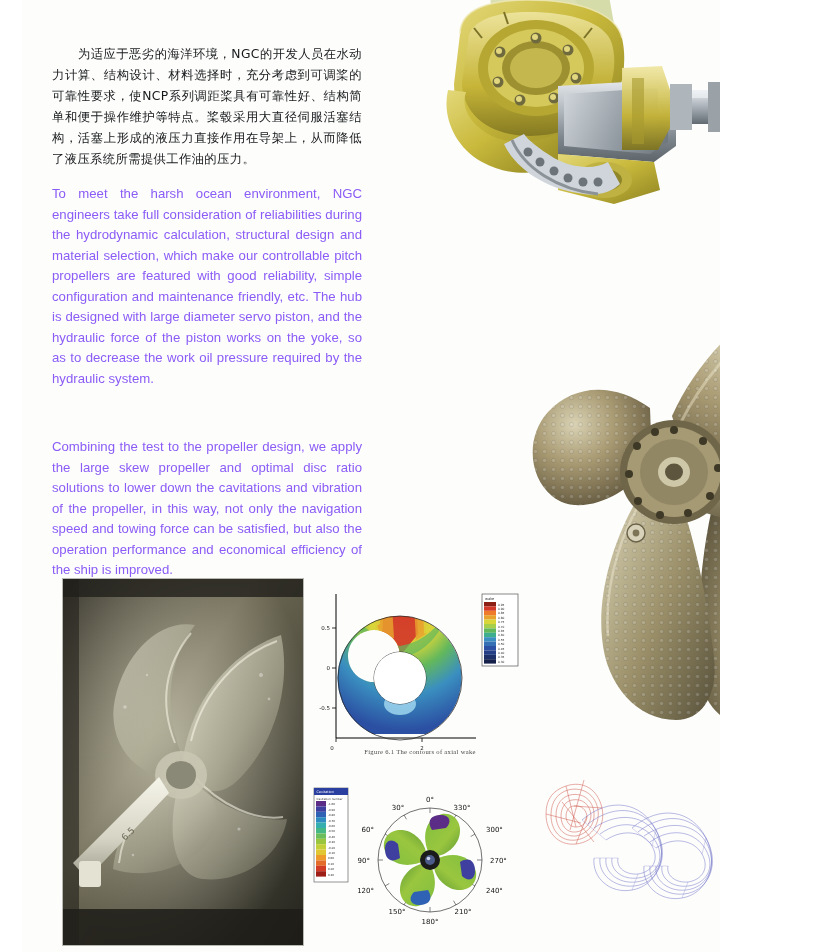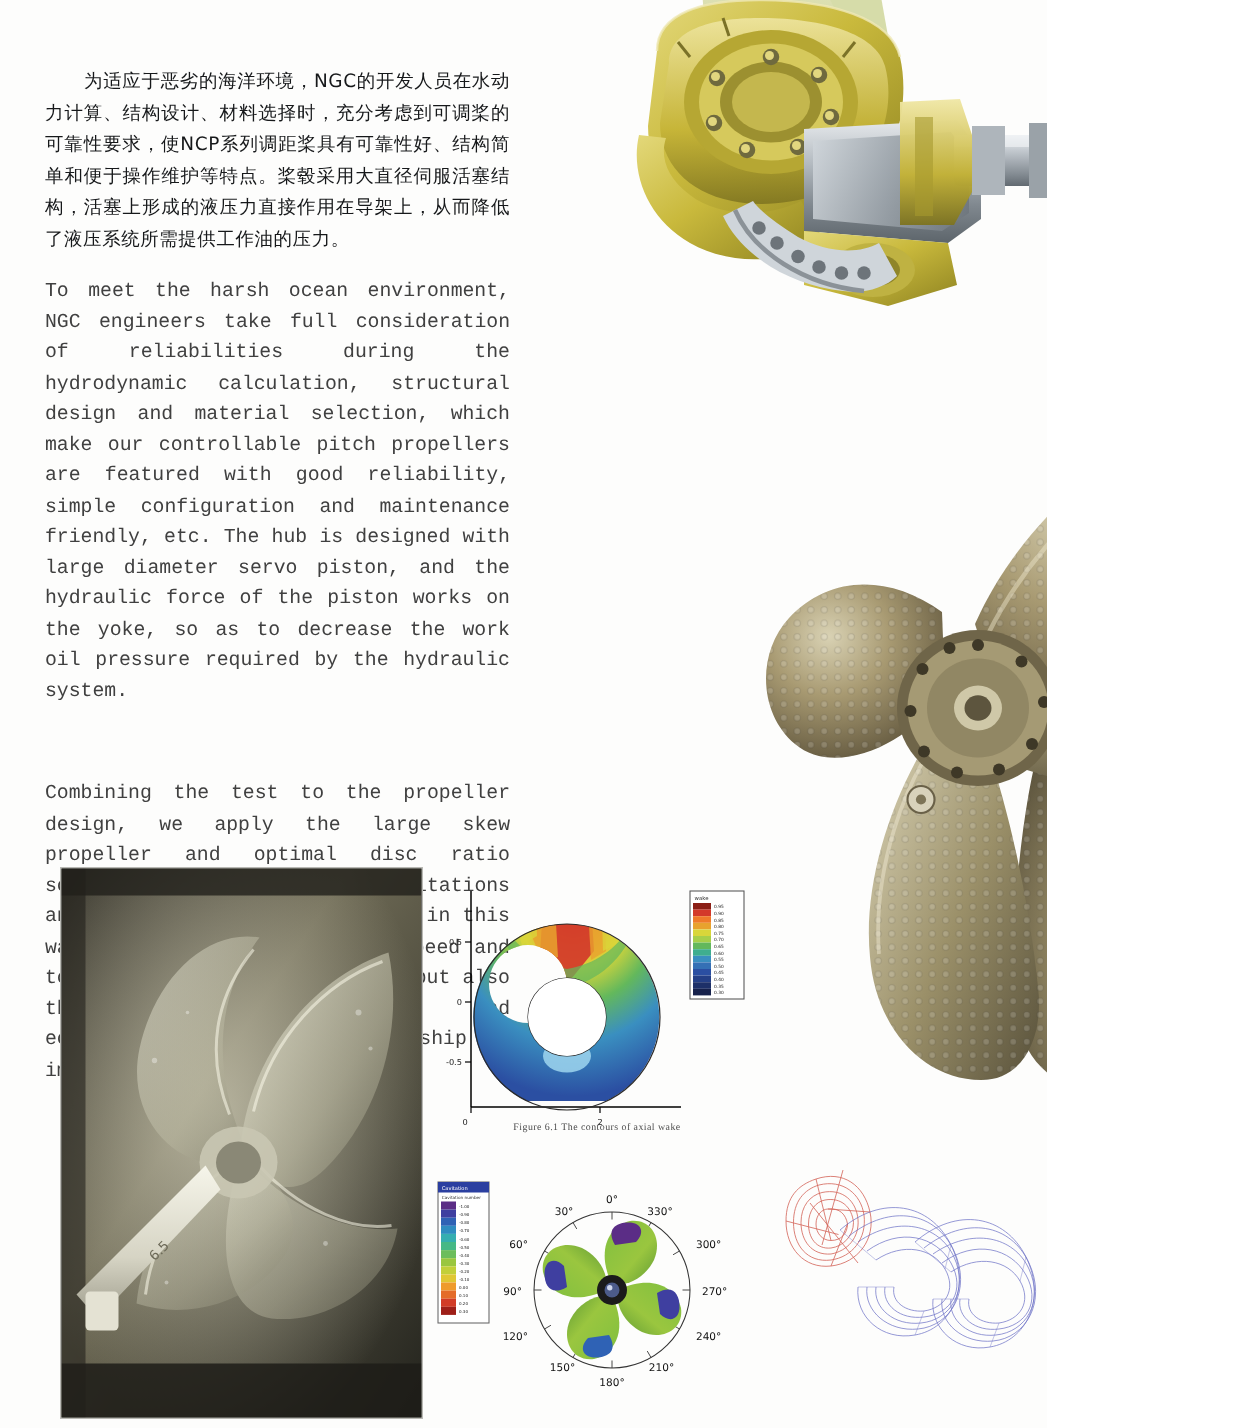--- a/index.html
+++ b/index.html
@@ -8,45 +8,46 @@
     background: #ffffff;
   }
   .page {
     position: relative;
     width: 698px;
     height: 952px;
     overflow: hidden;
     background: #fdfdfc;
     font-family: "Liberation Serif", serif;
     color: #111;
+    margin-left: 22px;
   }
 
   
   .text-col {
     position: absolute;
     left: 30px;
     top: 44px;
     width: 310px;
   }
   .para-cn {
     font-family: "DejaVu Sans", sans-serif;
     font-size: 12.3px;
     line-height: 21px;
     text-align: justify;
     text-indent: 26px;
     letter-spacing: 0.4px;
     color: #16181a;
     margin: 0 0 14px 0;
   }
   .para-en {
-    font-family: Liberation Mono, monospace;
+    font-family: Liberation Sans, sans-serif;
     font-size: 13.2px;
     line-height: 20.5px;
     text-align: justify;
-    color: #404040;
+    color: #8b5cf6;
     margin: 0;
   }
   .block-gap { height: 48px; }
 
   
   .hub-render {
     position: absolute;
     left: 386px;
     top: -6px;
     width: 444px;

